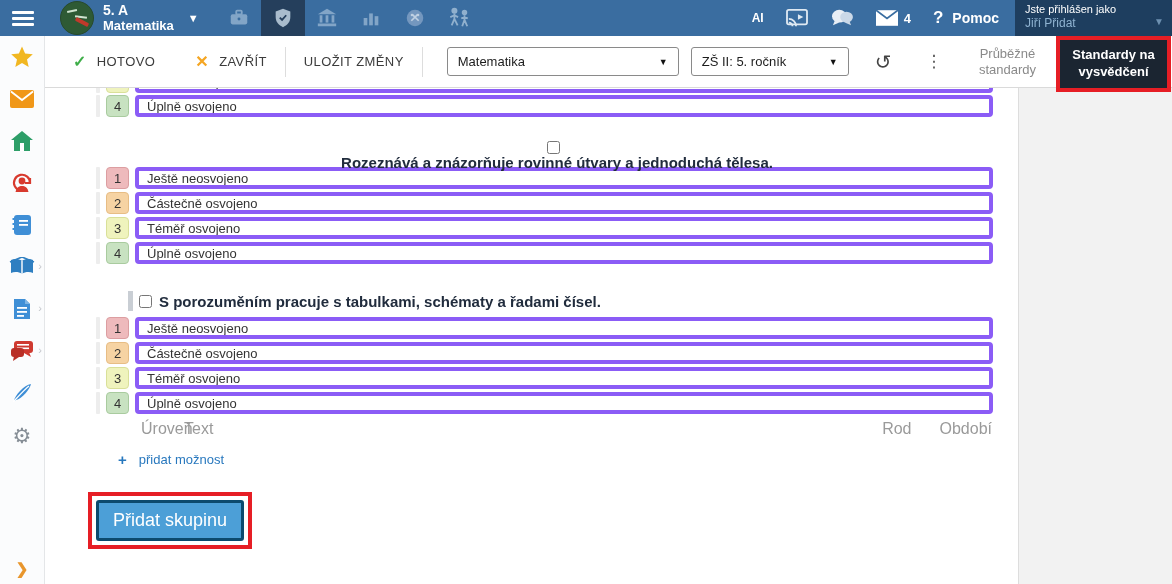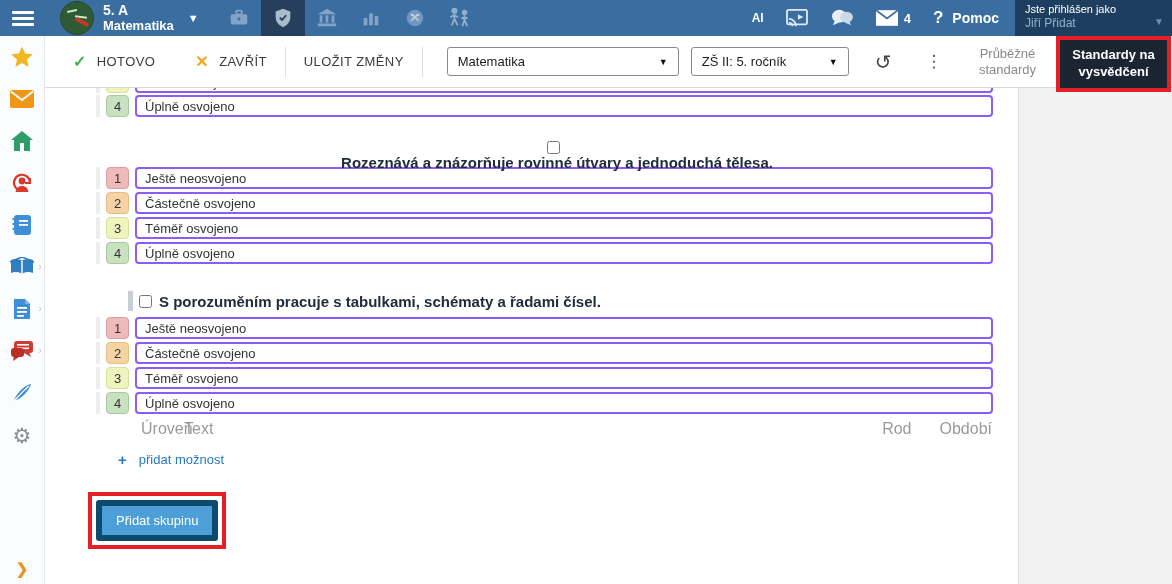--- a/index.html
+++ b/index.html
@@ -61,40 +61,40 @@
   .content { position:absolute; left:45px; top:88px; width:973px; height:496px; background:#fff; overflow:hidden; }
   .right-panel { position:absolute; left:1018px; top:88px; width:154px; height:496px; background:#f2f2f2; border-left:1px solid #ddd; }
 
   .std-row { display:flex; align-items:center; margin-left:51px; height:22px; margin-bottom:3px; }
   .row-handle { width:4px; height:22px; background:#ededed; margin-right:6px; border-radius:1px; }
   .lvl-badge { width:23px; height:22px; border-radius:4px; display:flex; align-items:center; justify-content:center; font-size:13px; color:#333; border:1px solid transparent; margin-right:6px; flex:none; }
   .lvl-1 { background:#eebabc; border-color:#dc9ea1; }
   .lvl-2 { background:#f6d3a3; border-color:#e7bd85; }
   .lvl-3 { background:#eff3bd; border-color:#d9e099; }
   .lvl-4 { background:#c8e2c1; border-color:#a9cb9f; }
-  .row-input { width:858px; height:22px; border:2px solid #8b5cf6; border-radius:4px; font-size:13px; color:#333; padding:0 8px; font-family:"Liberation Sans", sans-serif; background:#fff; }
+  .row-input { width:858px; height:22px; border:4px solid #8b5cf6; border-radius:4px; font-size:13px; color:#333; padding:0 8px; font-family:"Liberation Sans", sans-serif; background:#fff; }
 
   .partial-strip { height:6px; overflow:hidden; }
   .partial-strip .std-row { margin-bottom:0; position:relative; top:-17px; }
 
   .grp-header { display:flex; align-items:center; margin-left:51px; position:relative; height:20px; }
   .grp-bar { width:5px; height:20px; background:#c9ced4; margin-right:6px; }
   .grp-check { width:13px; height:13px; margin-right:7px; cursor:pointer; }
   .grp-title { font-size:15px; font-weight:bold; color:#212c3d; }
 
   .cols-row { display:flex; align-items:center; margin-left:96px; margin-top:6px; font-size:16px; color:#9a9a9a; width:851px; }
   .col-level { width:43px; }
   .col-text { }
   .col-right { margin-left:auto; display:flex; }
   .col-gender { margin-right:28px; }
   .add-option { display:flex; align-items:center; margin-left:73px; margin-top:13px; cursor:pointer; font-size:13px; color:#2878be; }
   .add-plus { font-weight:bold; font-size:15px; margin-right:12px; color:#2878be; }
 
   .btn-frame { display:inline-block; border:4px solid #e61e25; padding:4px; margin-left:43px; margin-top:24px; background:#fff; }
-  .add-group-btn { background:#4c9fd7; border:6px solid #0c4a6e; color:#fff; font-size:13px; padding:7px 14px; border-radius:3px; cursor:pointer; font-family:"Liberation Sans", sans-serif; }
+  .add-group-btn { background:#4c9fd7; border:3px solid #0c4a6e; color:#fff; font-size:18px; padding:7px 14px; border-radius:3px; cursor:pointer; font-family:"Liberation Sans", sans-serif; }
 
   .mt-row4 { margin-top:1px; }
   .mt-h1 { margin-top:24px; margin-bottom:6px;flex-direction:column; }
   .mt-h2 { margin-top:27px; margin-bottom:6px;padding-left:32px; }
   .mt-h3 { margin-top:26px; }
   svg { display:block; }
 </style>
 </head>
 <body>
 

